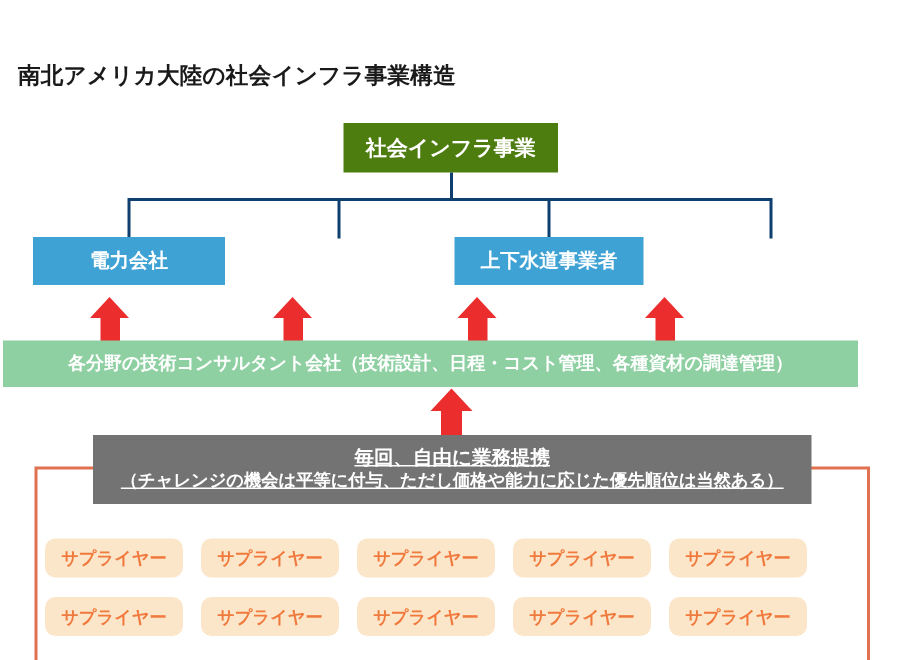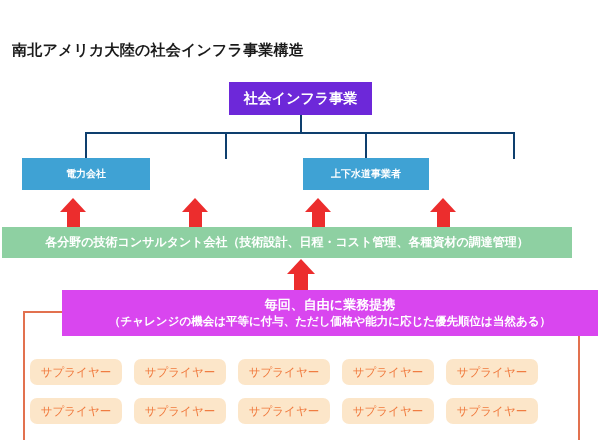--- a/index.html
+++ b/index.html
@@ -40,28 +40,28 @@
     color: #ffffff;
     font-weight: bold;
     text-align: center;
     line-height: 1.25;
   }
   .root-box {
     left: 229px;
     top: 54px;
     width: 143px;
     height: 33px;
-    background: #6d28d9;
+    background: #4d7c0f;
     font-size: 14px;
   }
   .util-box {
     top: 130px;
     height: 32px;
     background: #3fa2d4;
-    font-size: 10px;
+    font-size: 13px;
   }
   .util-box.u0 { left: 22px;  width: 128px; }
   .util-box.u1 { left: 164px; width: 124px; }
   .util-box.u2 { left: 303px; width: 126px; }
   .util-box.u3 { left: 448px; width: 132px; }
 
   
   .conn {
     position: absolute;
     background: #0e3f6e;
@@ -123,30 +123,31 @@
     font-size: 12px;
     font-weight: bold;
     white-space: nowrap;
   }
 
   
   .partner-band {
     position: absolute;
     left: 62px;
     top: 262px;
-    width: 536px;
+    width: 479px;
     height: 46px;
-    background: #d946ef;
+    background: #737373;
     display: flex;
     flex-direction: column;
     align-items: center;
     justify-content: center;
     box-sizing: border-box;
     color: #ffffff;
     z-index: 3;
+    text-decoration: underline;
   }
   .partner-line1 {
     font-size: 13px;
     font-weight: bold;
     line-height: 1.35;
     white-space: nowrap;
   }
   .partner-line2 {
     font-size: 11.5px;
     font-weight: bold;
@@ -181,21 +182,21 @@
     width: 92px;
     height: 26px;
     background: #fce6c9;
     border-radius: 7px;
     display: flex;
     align-items: center;
     justify-content: center;
     box-sizing: border-box;
     color: #f07a3e;
     font-size: 11.5px;
-    font-weight: normal;
+    font-weight: bold;
     white-space: nowrap;
   }
 </style>
 </head>
 <body>
 
 <div id="canvas">
 
   <div class="title">南北アメリカ大陸の社会インフラ事業構造</div>
 

